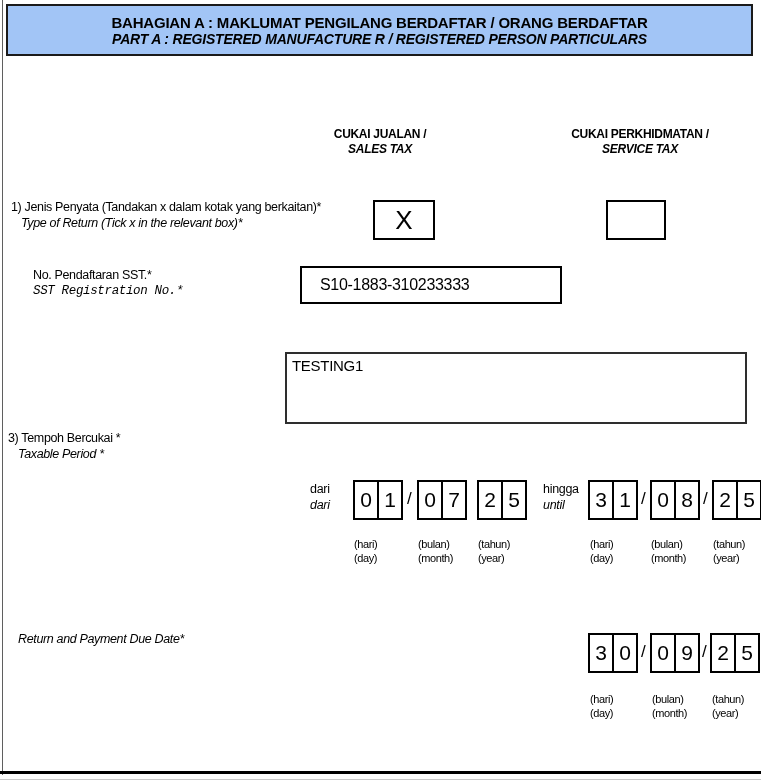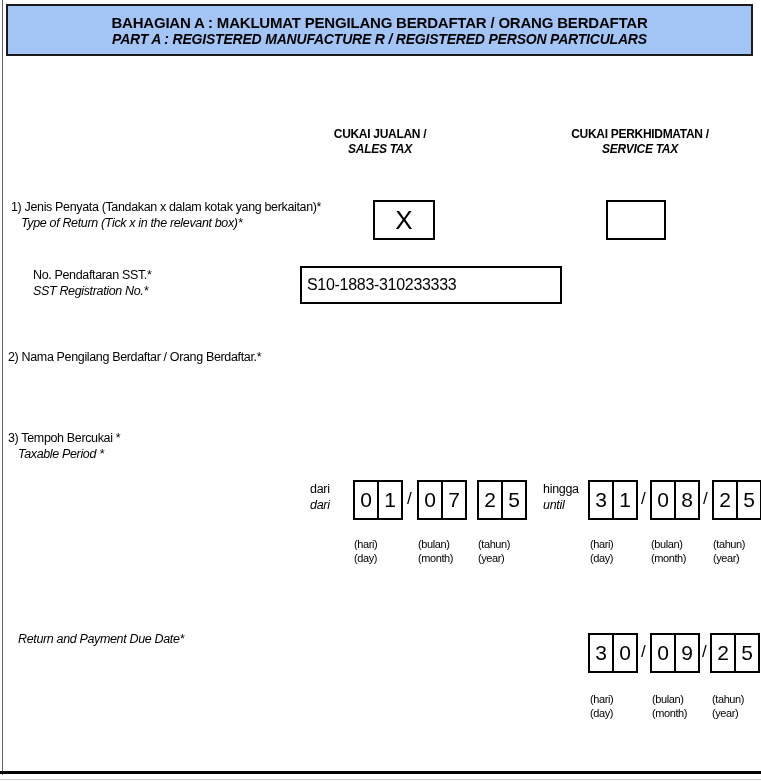--- a/index.html
+++ b/index.html
@@ -18,21 +18,21 @@
   
   .colhead{text-align:center;font-weight:bold;font-size:12px;line-height:15px;letter-spacing:-0.3px;}
   .colhead .en{font-style:italic;}
   
   .lbl{font-size:12.5px;line-height:16px;letter-spacing:-0.35px;}
   .lbl .en{font-style:italic;display:block;padding-left:10px;}
   
   .checkbox{border:2px solid #000;display:flex;align-items:center;justify-content:center;
             font-size:26px;box-sizing:border-box;background:#fff;}
   .input{border:2px solid #000;font-size:16px;display:flex;align-items:center;
-         padding-left:5px;box-sizing:border-box;background:#fff;letter-spacing:-0.3px;}
+         padding-left:18px;box-sizing:border-box;background:#fff;letter-spacing:-0.3px;}
   .bigbox{border:2px solid #2e2e2e;font-size:15px;padding:3px 5px;box-sizing:border-box;
           background:#fff;letter-spacing:-0.3px;}
   
   .dgl{font-size:12.5px;line-height:16px;letter-spacing:-0.3px;}
   .dgl .en{font-style:italic;display:block;}
   .dbox{display:flex;border:2px solid #000;height:40px;width:50px;box-sizing:border-box;background:#fff;}
   .dcell{flex:1;display:flex;align-items:center;justify-content:center;font-size:21px;}
   .dcell + .dcell{border-left:2px solid #000;}
   .slash{font-size:17px;}
   .unit{font-size:11px;line-height:14px;letter-spacing:-0.4px;}
@@ -66,28 +66,30 @@
   </div>
   <div class="abs checkbox" style="left:373px;top:200px;width:62px;height:40px;">
     <span>X</span>
   </div>
   <div class="abs checkbox" style="left:606px;top:200px;width:60px;height:40px;">
     <span></span>
   </div>
 
   <div class="abs lbl" style="left:33px;top:267px;width:250px;">
     <span>No. Pendaftaran SST.*</span>
-    <span class="en" style="padding-left:0;">SST Registration No.*</span>
+    <span class="en" style="padding-left:0;font-family:Liberation Mono, monospace;">SST Registration No.*</span>
   </div>
   <div class="abs input" style="left:300px;top:266px;width:262px;height:38px;">
     <span>S10-1883-310233333</span>
   </div>
 
   <div class="abs lbl" style="left:8px;top:349px;width:277px;">
-    <span>2) Nama Pengilang Berdaftar / Orang Berdaftar.*</span>
+  </div>
+  <div class="abs bigbox" style="left:285px;top:352px;width:462px;height:72px;">
+    <span>TESTING1</span>
   </div>
 
   <div class="abs lbl" style="left:8px;top:430px;width:250px;">
     <span>3) Tempoh Bercukai *</span>
     <span class="en">Taxable Period *</span>
   </div>
 
   <div class="abs dgl" style="left:310px;top:481px;">
     <span>dari</span>
     <span class="en">dari</span>

